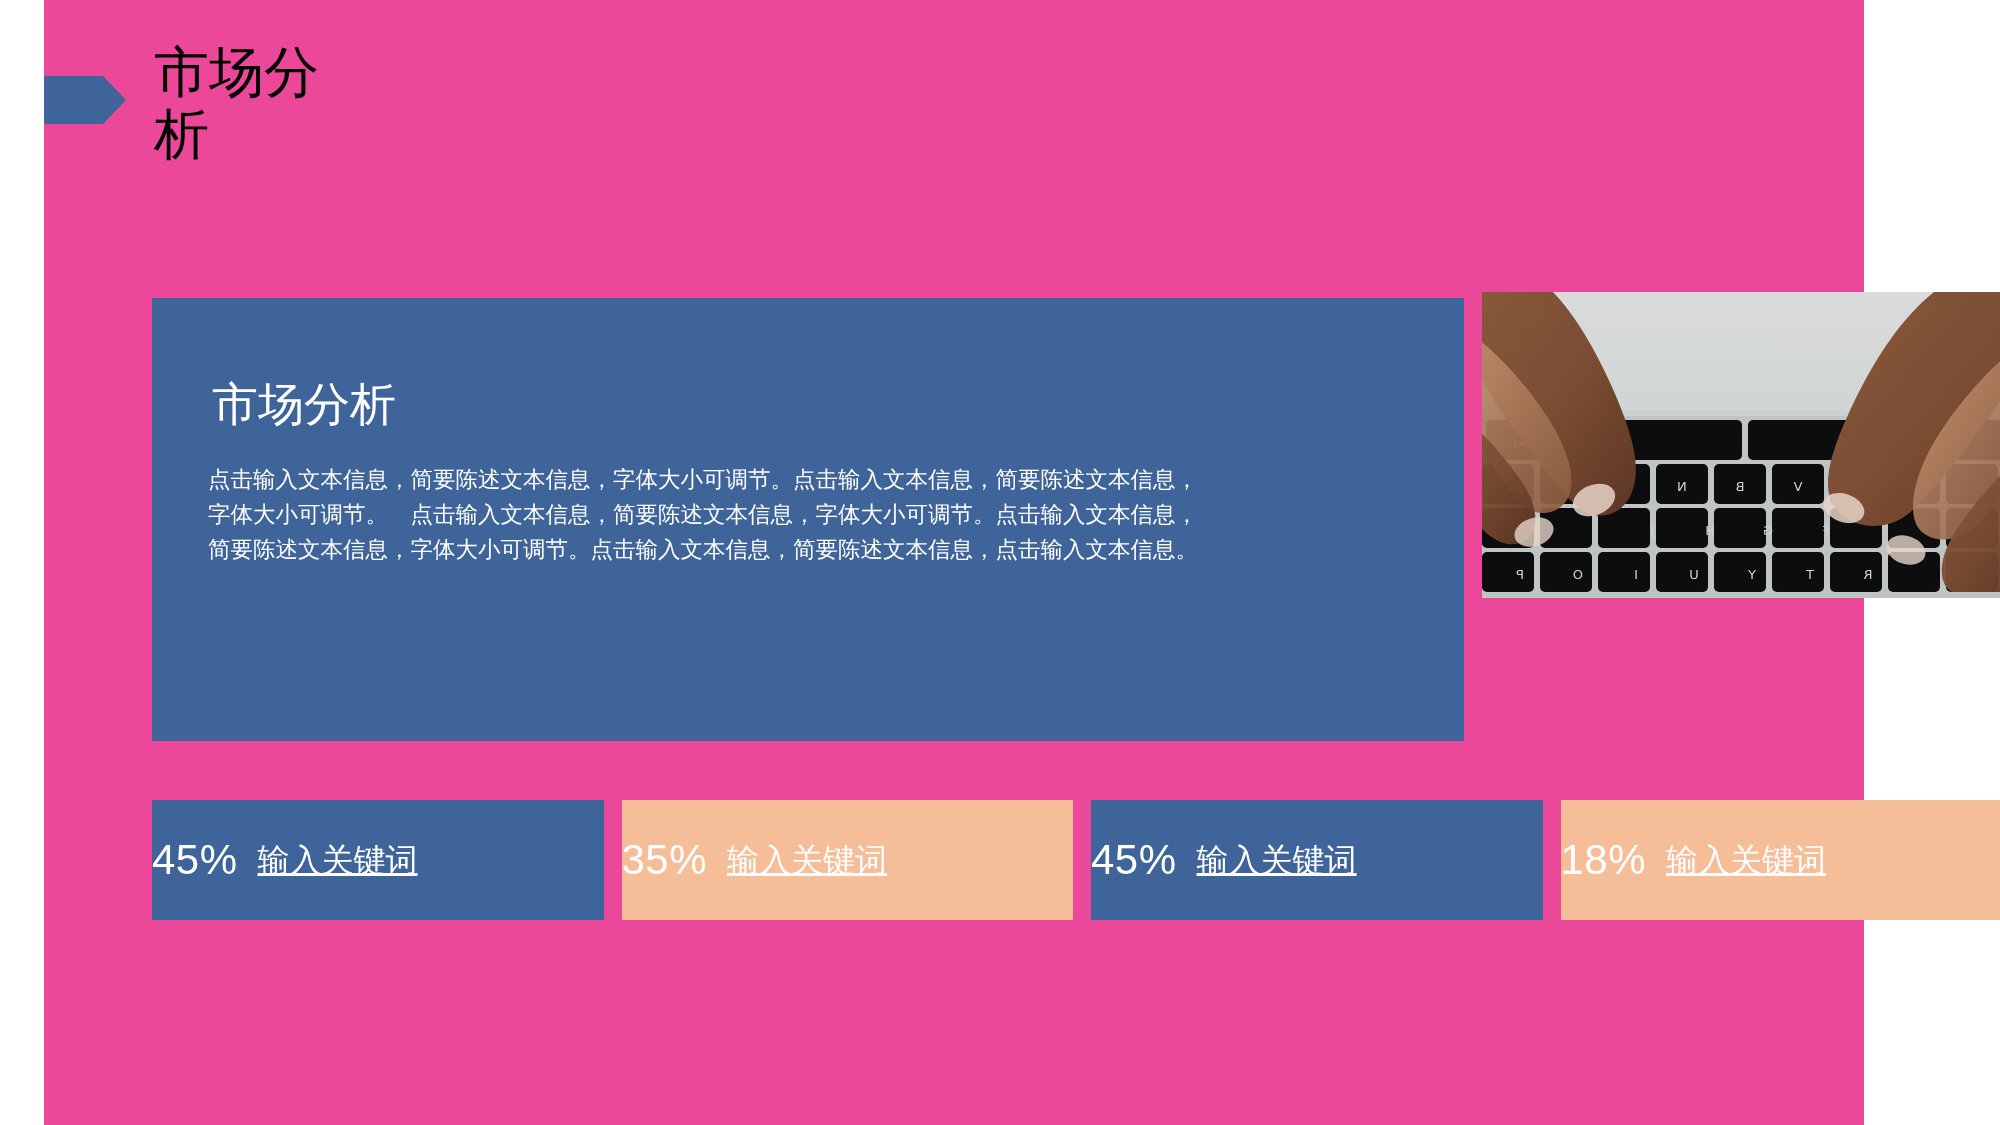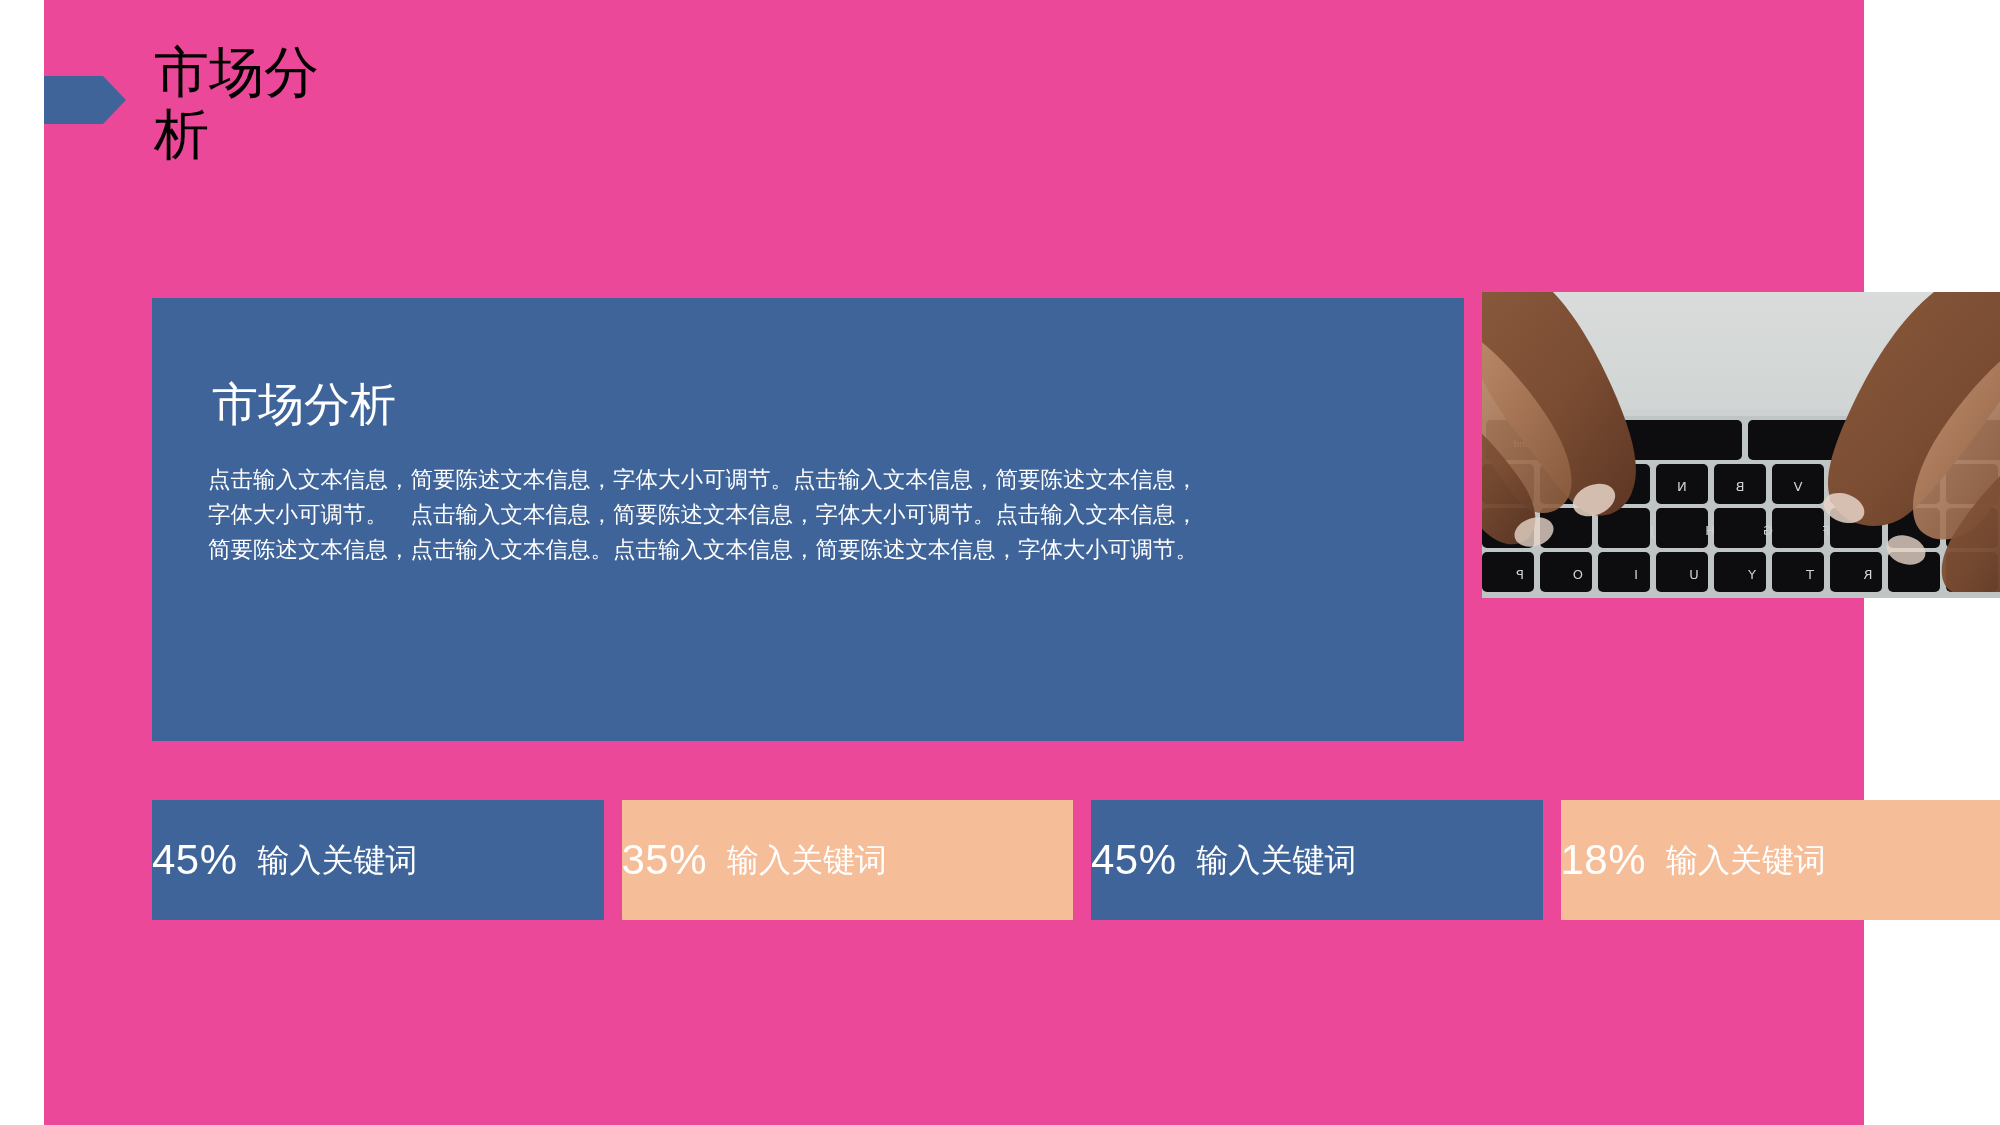--- a/index.html
+++ b/index.html
@@ -121,38 +121,39 @@
   .stat.peach { background: #F6BE98; }
   .stat-pct {
     font-size: 42px;
     line-height: 1;
     letter-spacing: 0.5px;
   }
   .stat-label {
     font-size: 32px;
     line-height: 1;
     margin-left: 20px;
+    text-decoration: underline;
   }
 </style>
 </head>
 <body>
 
 <div class="slide">
 
   <div class="title-row">
     <div class="title-arrow"></div>
     <div class="title-text">市场分析</div>
   </div>
 
   <div class="panel">
     <div class="panel-heading">市场分析</div>
     <div class="panel-body">
       <p>点击输入文本信息，简要陈述文本信息，字体大小可调节。点击输入文本信息，简要陈述文本信息，</p>
       <p>字体大小可调节。　点击输入文本信息，简要陈述文本信息，字体大小可调节。点击输入文本信息，</p>
-      <p>简要陈述文本信息，点击输入文本信息。点击输入文本信息，简要陈述文本信息，字体大小可调节。</p>
+      <p>简要陈述文本信息，字体大小可调节。点击输入文本信息，简要陈述文本信息，点击输入文本信息。</p>
     </div>
   </div>
 
   <div class="photo">
     <svg viewBox="0 0 530 306" preserveAspectRatio="none">
       <defs>
         <linearGradient id="deskTop" x1="0" y1="0" x2="0" y2="1">
           <stop offset="0%" stop-color="#d9dcdb"></stop>
           <stop offset="100%" stop-color="#c3c8c8"></stop>
         </linearGradient>

